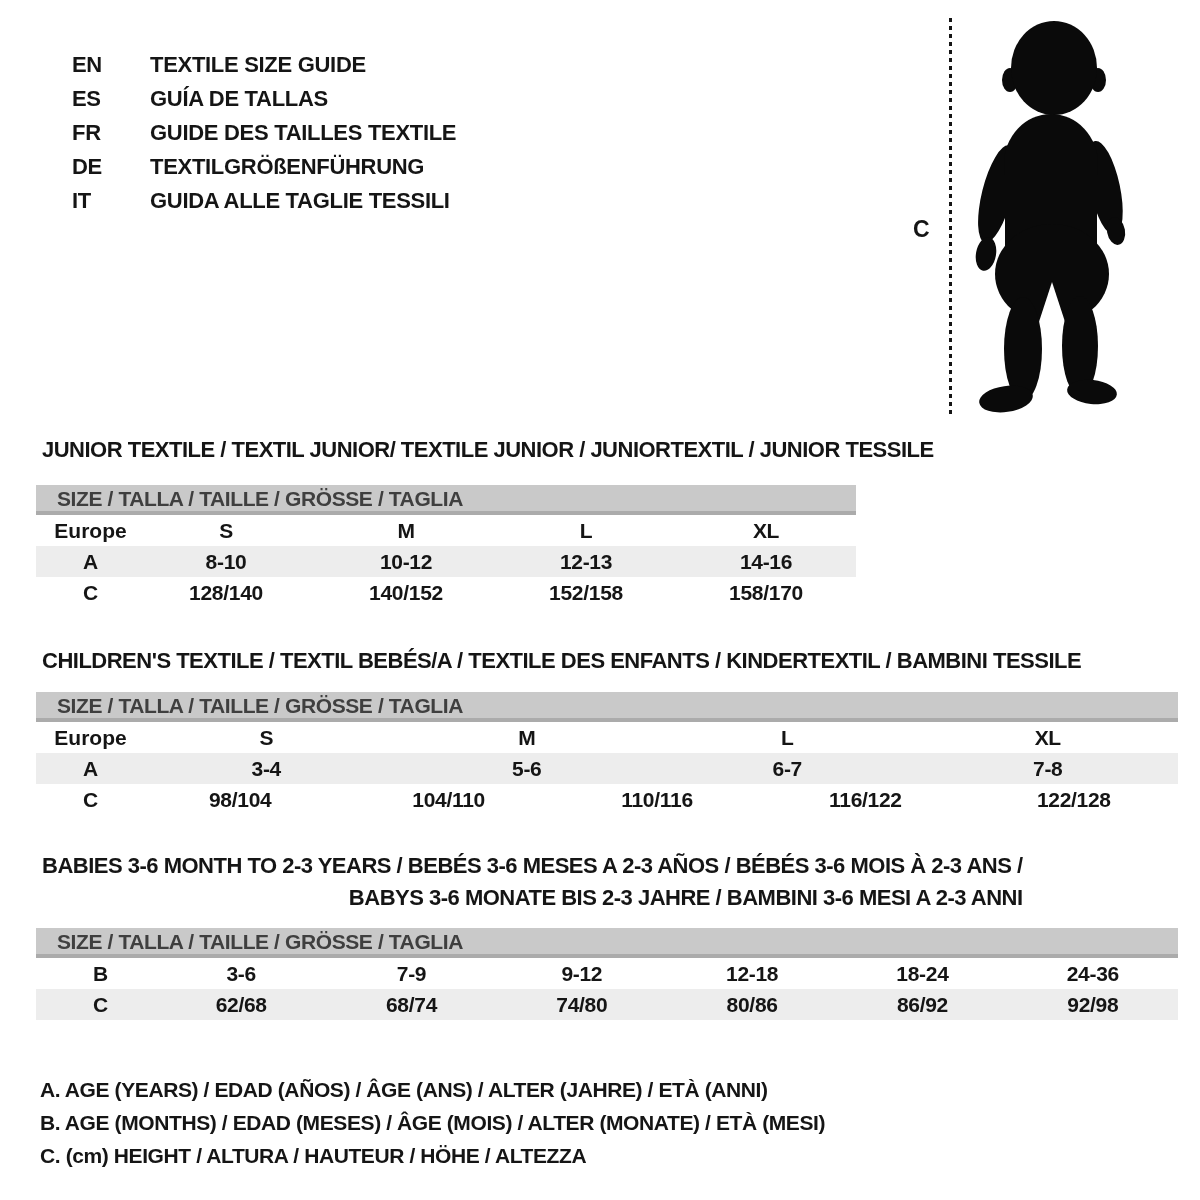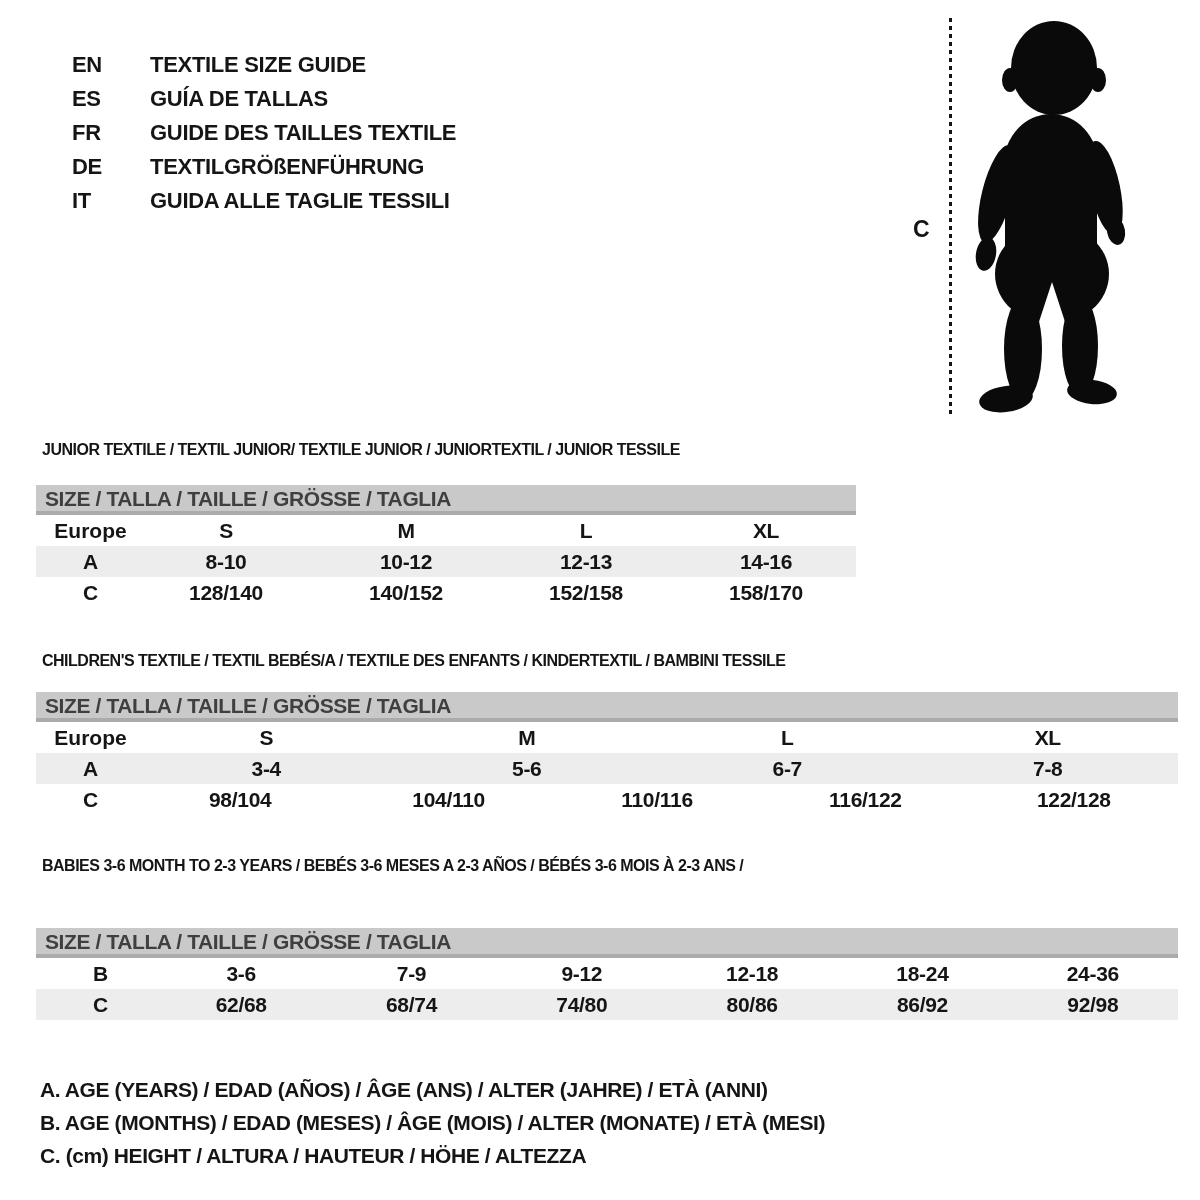--- a/index.html
+++ b/index.html
@@ -22,28 +22,28 @@
   
   .measure-line{
     left:949px;top:18px;width:3px;height:397px;
     background:repeating-linear-gradient(to bottom,#151515 0 4px,transparent 4px 8px);
   }
   .measure-label{left:913px;top:216px;font-size:23px;}
   .baby-svg{left:958px;top:16px;}
 
   
   .section-title{
-    left:42px;font-size:16px;letter-spacing:-0.5px;line-height:32px;white-space:nowrap;text-align:right;
+    left:42px;font-size:22px;letter-spacing:-0.5px;line-height:32px;white-space:nowrap;text-align:right;
   }
 
   
   .ctable{left:36px;}
   .band{
     height:26px;background:#c9c9c9;border-bottom:4px solid #ababab;
-    color:#3f3f3f;font-size:21px;line-height:27px;padding-left:9px;
+    color:#3f3f3f;font-size:21px;line-height:27px;padding-left:21px;
     letter-spacing:-0.4px;
   }
   .trow{display:flex;height:31px;line-height:31px;font-size:21px;}
   .trow.shaded{background:#ededed;}
   .tlabel{width:var(--labw,105px);padding-left:9px;box-sizing:border-box;text-align:center;}
   .tcell{flex:1;text-align:center;letter-spacing:-0.3px;}
 
   
   .footnotes{left:40px;top:1073px;font-size:21px;line-height:33px;letter-spacing:-0.4px;}
 </style>
@@ -146,20 +146,21 @@
         <div class="tcell">98/104</div>
         <div class="tcell">104/110</div>
         <div class="tcell">110/116</div>
         <div class="tcell">116/122</div>
         <div class="tcell">122/128</div>
       </div>
     </div>
 
   <div class="abs section-title" style="top:850px">
     <div>BABIES 3-6 MONTH TO 2-3 YEARS / BEBÉS 3-6 MESES A 2-3 AÑOS / BÉBÉS 3-6 MOIS À 2-3 ANS /</div>
+    <div>BABYS 3-6 MONATE BIS 2-3 JAHRE / BAMBINI 3-6 MESI A 2-3 ANNI</div>
   </div>
   <div class="abs ctable" style="top:928px;width:1142px;--labw:120px">
     <div class="band">SIZE / TALLA / TAILLE / GRÖSSE / TAGLIA</div>
   <div class="trow">
         <div class="tlabel">B</div>
         <div class="tcell">3-6</div>
         <div class="tcell">7-9</div>
         <div class="tcell">9-12</div>
         <div class="tcell">12-18</div>
         <div class="tcell">18-24</div>

